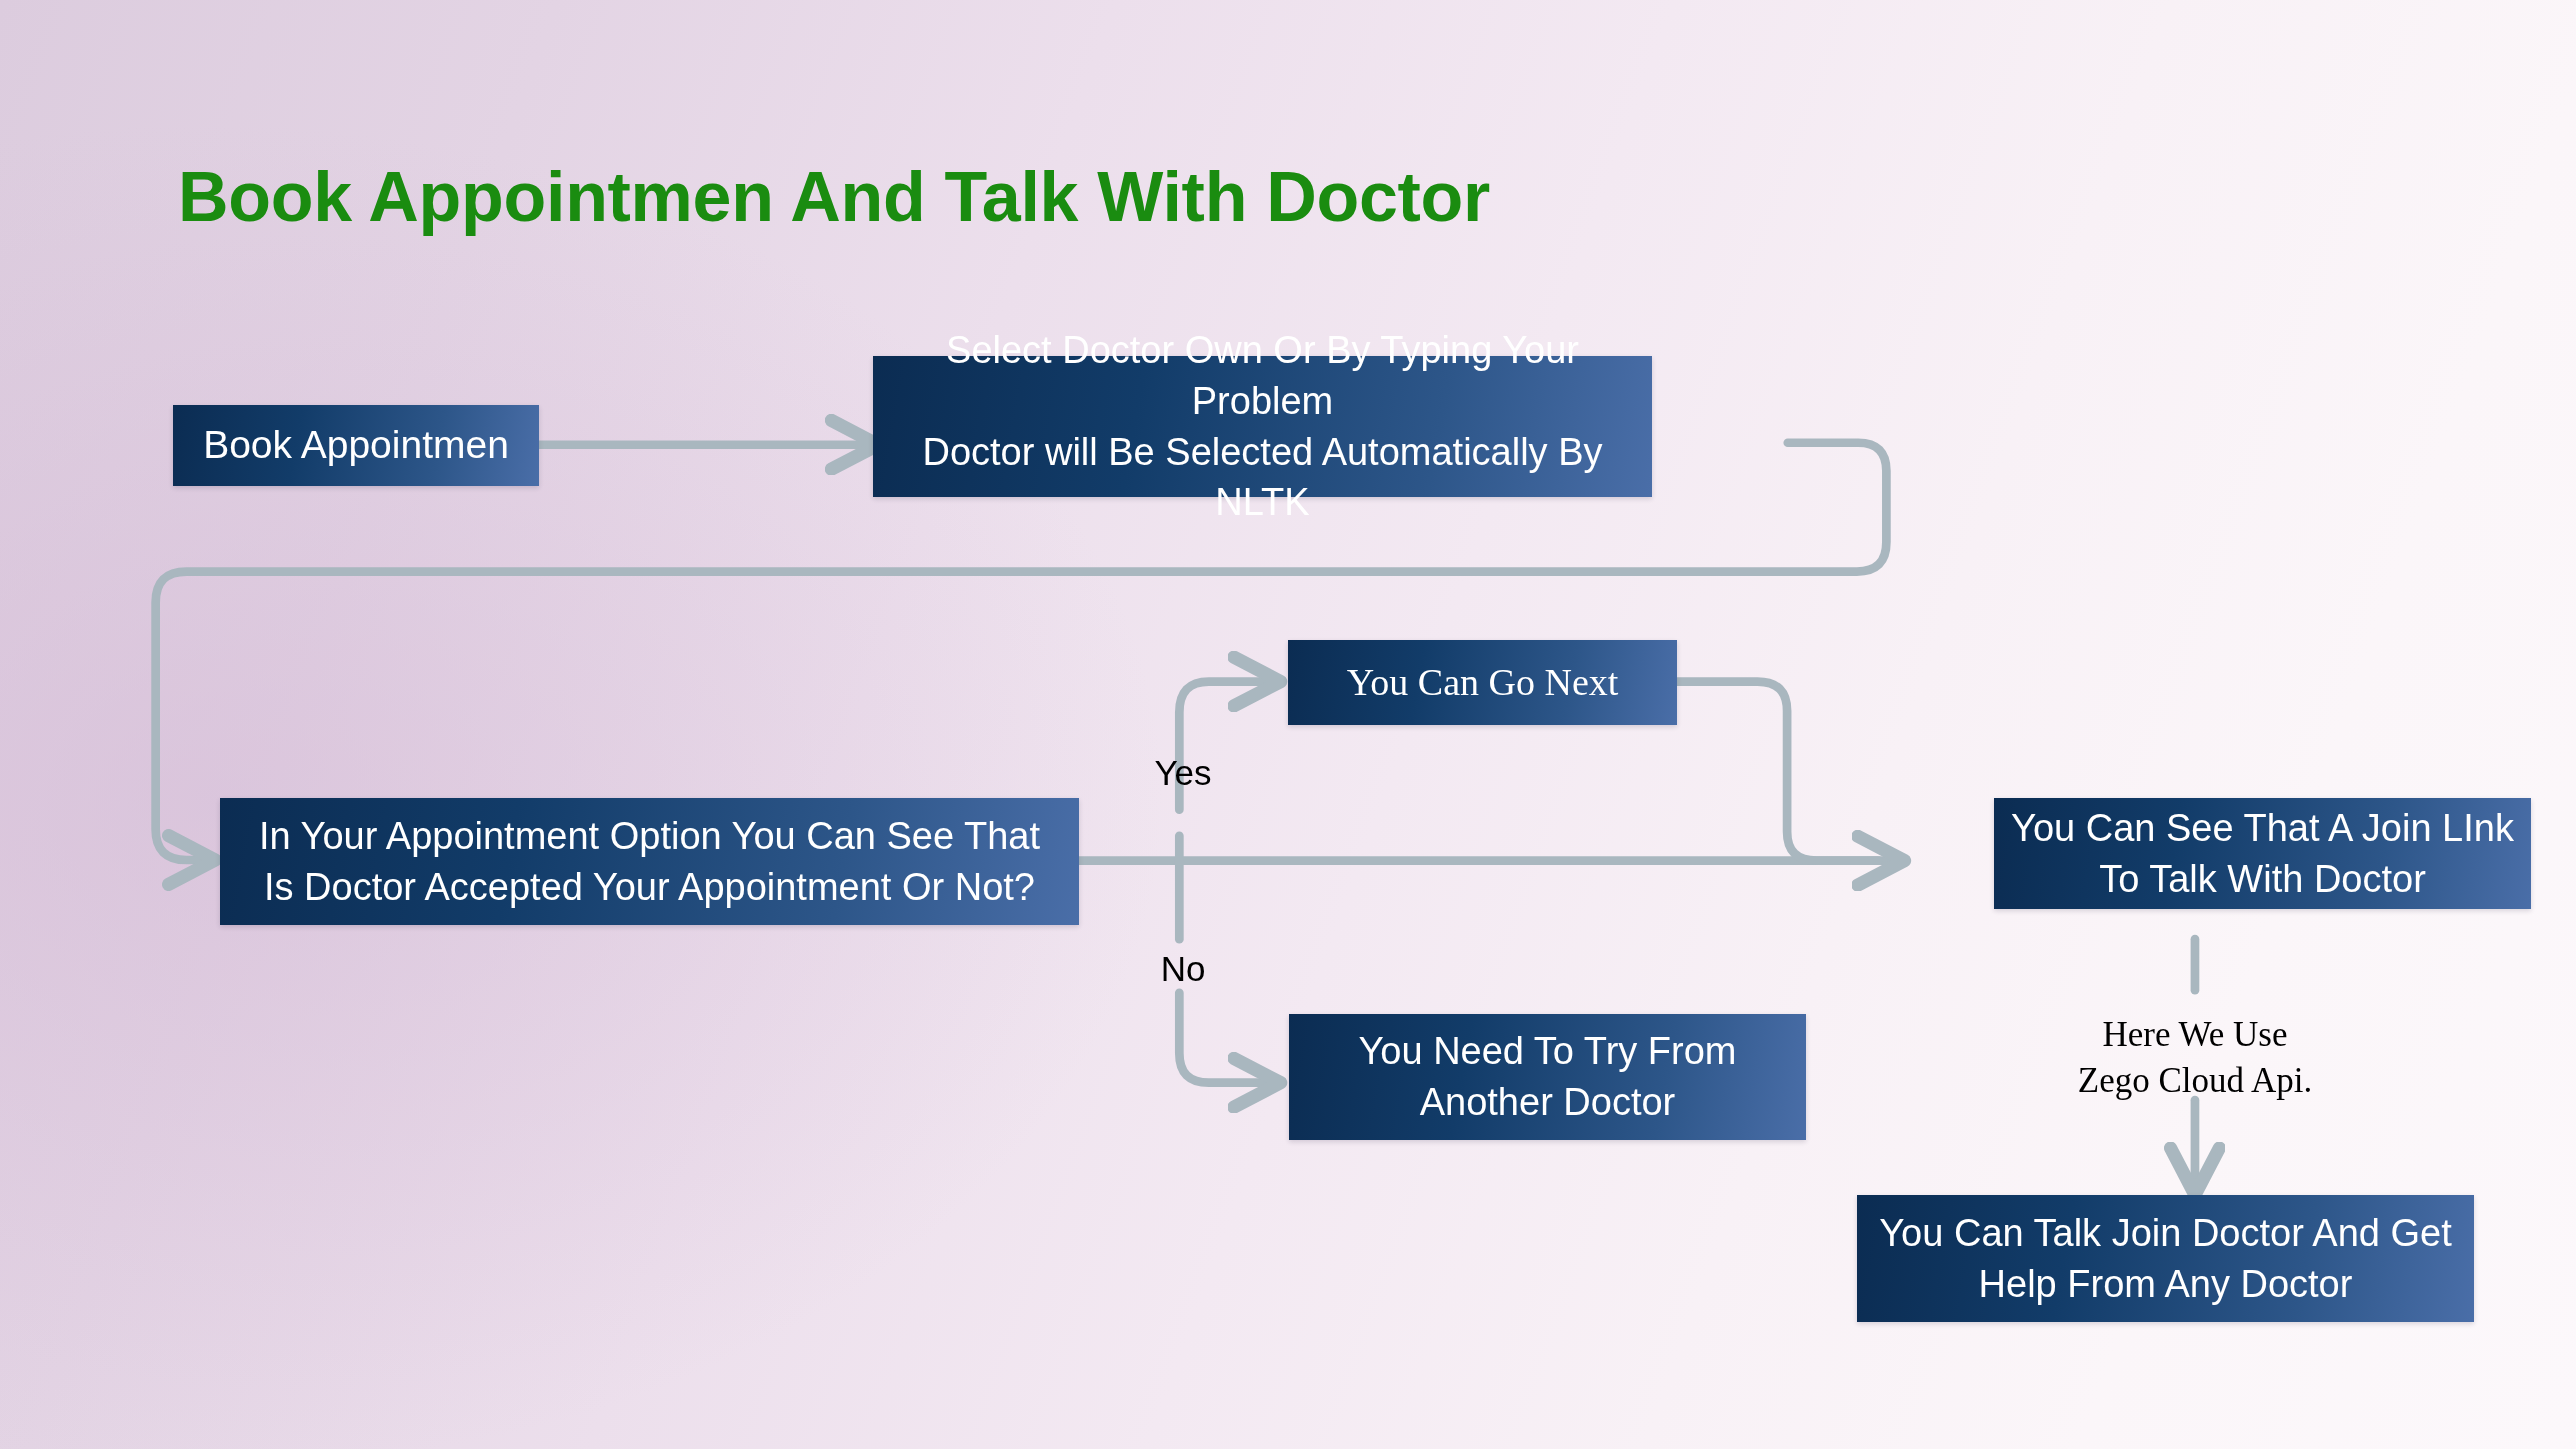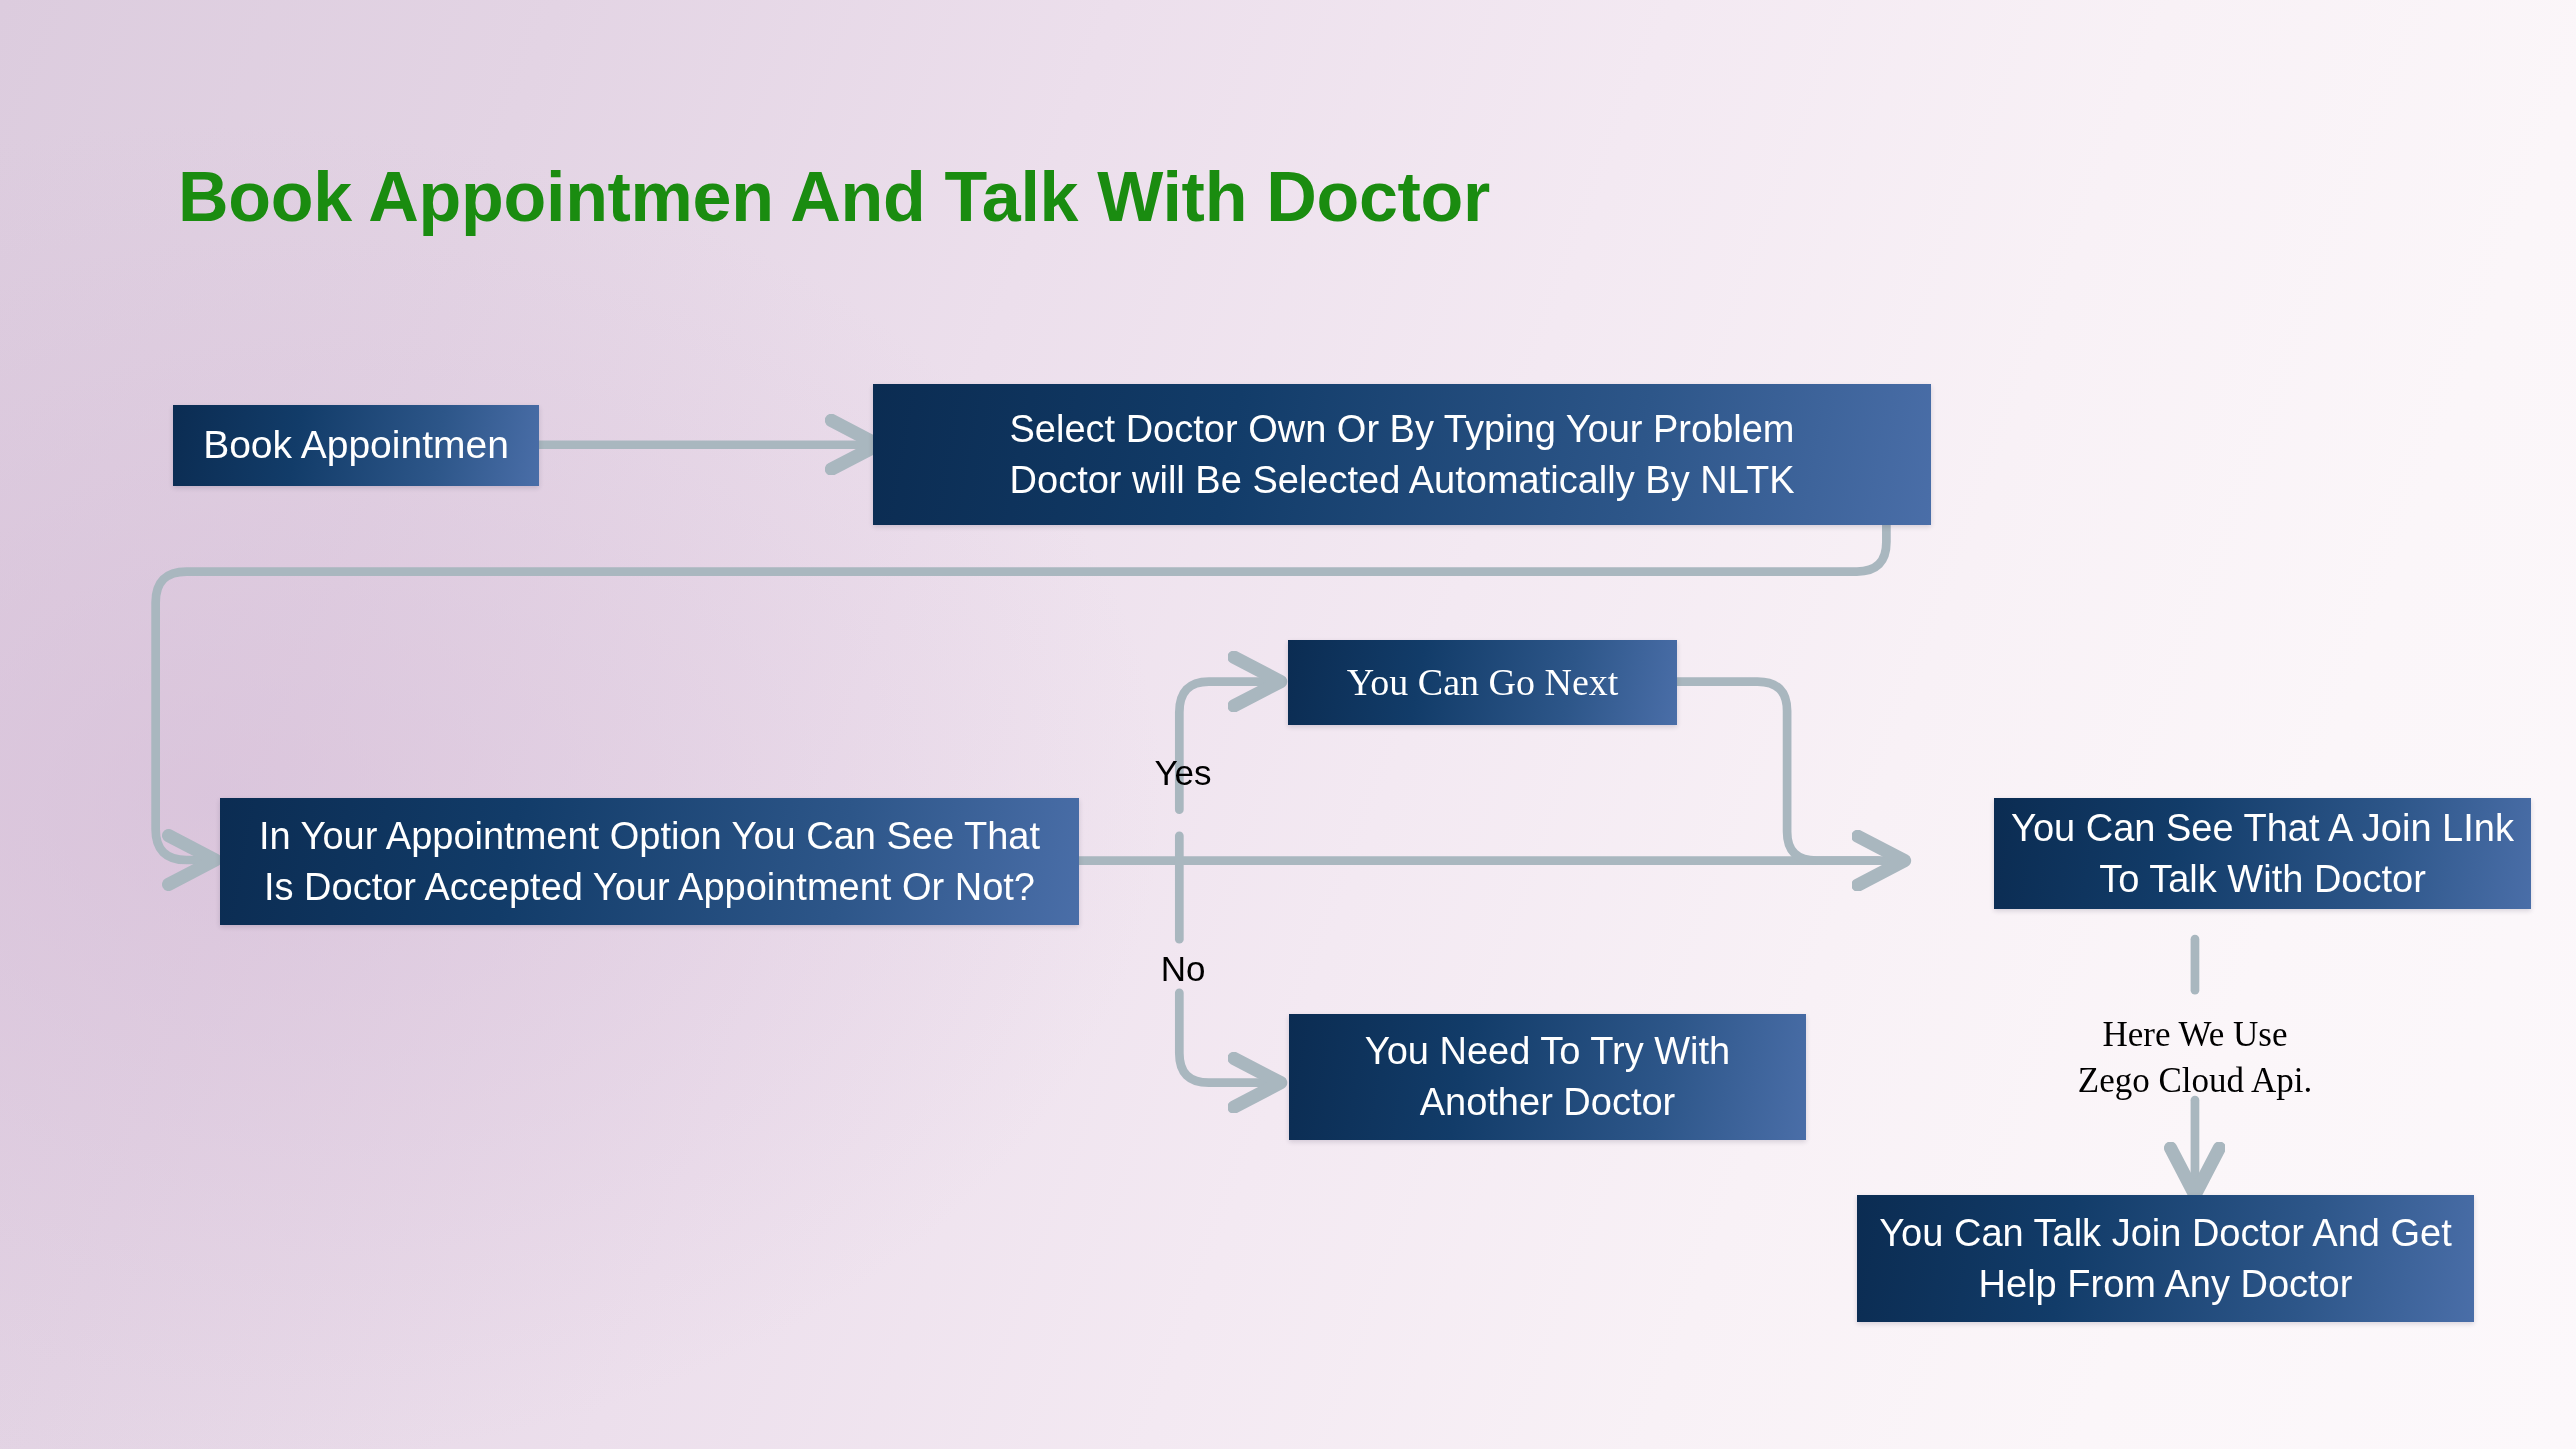--- a/index.html
+++ b/index.html
@@ -142,29 +142,29 @@
                Q 2664 1283 2708 1283
                L 2800 1283"></path>
 
       <path d="M 3272 1400 L 3272 1476"></path>
       <path d="M 3272 1640 L 3272 1772" marker-end="url(#arw)"></path>
     </g>
   </svg>
 
   <div class="node" style="left:173px; top:405px; width:366px; height:81px; font-size:39px;">Book Appointmen</div>
 
-  <div class="node" style="left:873px; top:384px; width:1058px; height:141px;text-align:right;">Select Doctor Own Or  By Typing Your Problem
+  <div class="node" style="left:873px; top:356px; width:779px; height:141px;">Select Doctor Own Or  By Typing Your Problem
 Doctor will Be Selected Automatically By NLTK</div>
 
   <div class="node" style="left:220px; top:798px; width:859px; height:127px;">In Your Appointment Option You Can See That
 Is Doctor Accepted Your Appointment Or Not?</div>
 
   <div class="node" style="left:1288px; top:640px; width:389px; height:85px;font-family:Liberation Serif, serif;">You Can Go Next</div>
 
-  <div class="node" style="left:1289px; top:1014px; width:517px; height:126px;">You Need To Try With
+  <div class="node" style="left:1289px; top:1014px; width:517px; height:126px;">You Need To Try From
 Another Doctor</div>
 
   <div class="node" style="left:1994px; top:798px; width:537px; height:111px;">You Can See That A Join LInk
 To Talk With Doctor</div>
 
   <div class="node" style="left:1857px; top:1195px; width:617px; height:127px;">You Can Talk Join Doctor And Get
 Help From Any Doctor</div>
 
   <div class="edge-label" style="left:1106px; top:750px; width:154px;">Yes</div>
 

